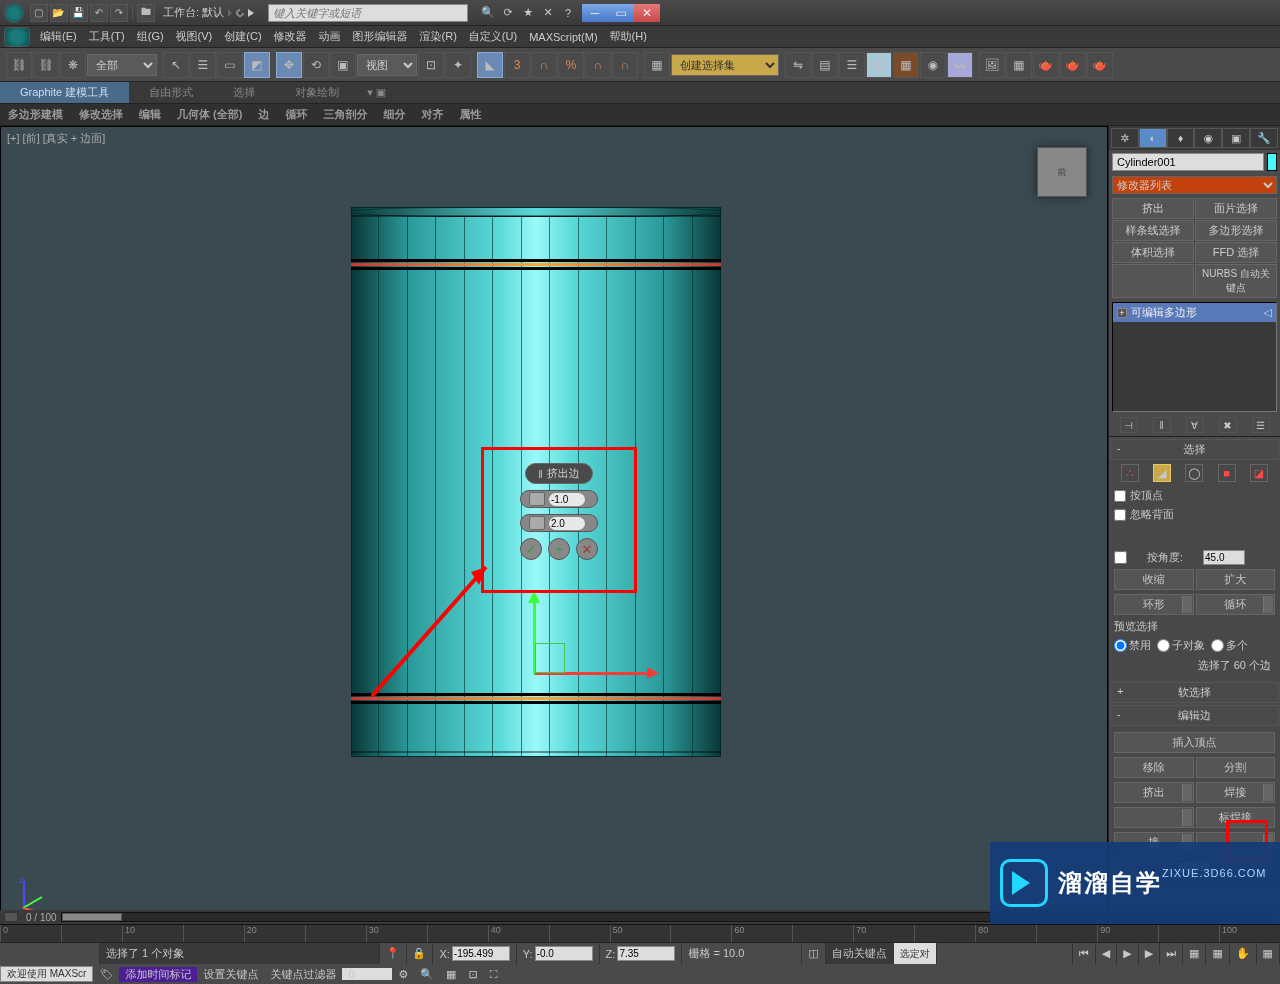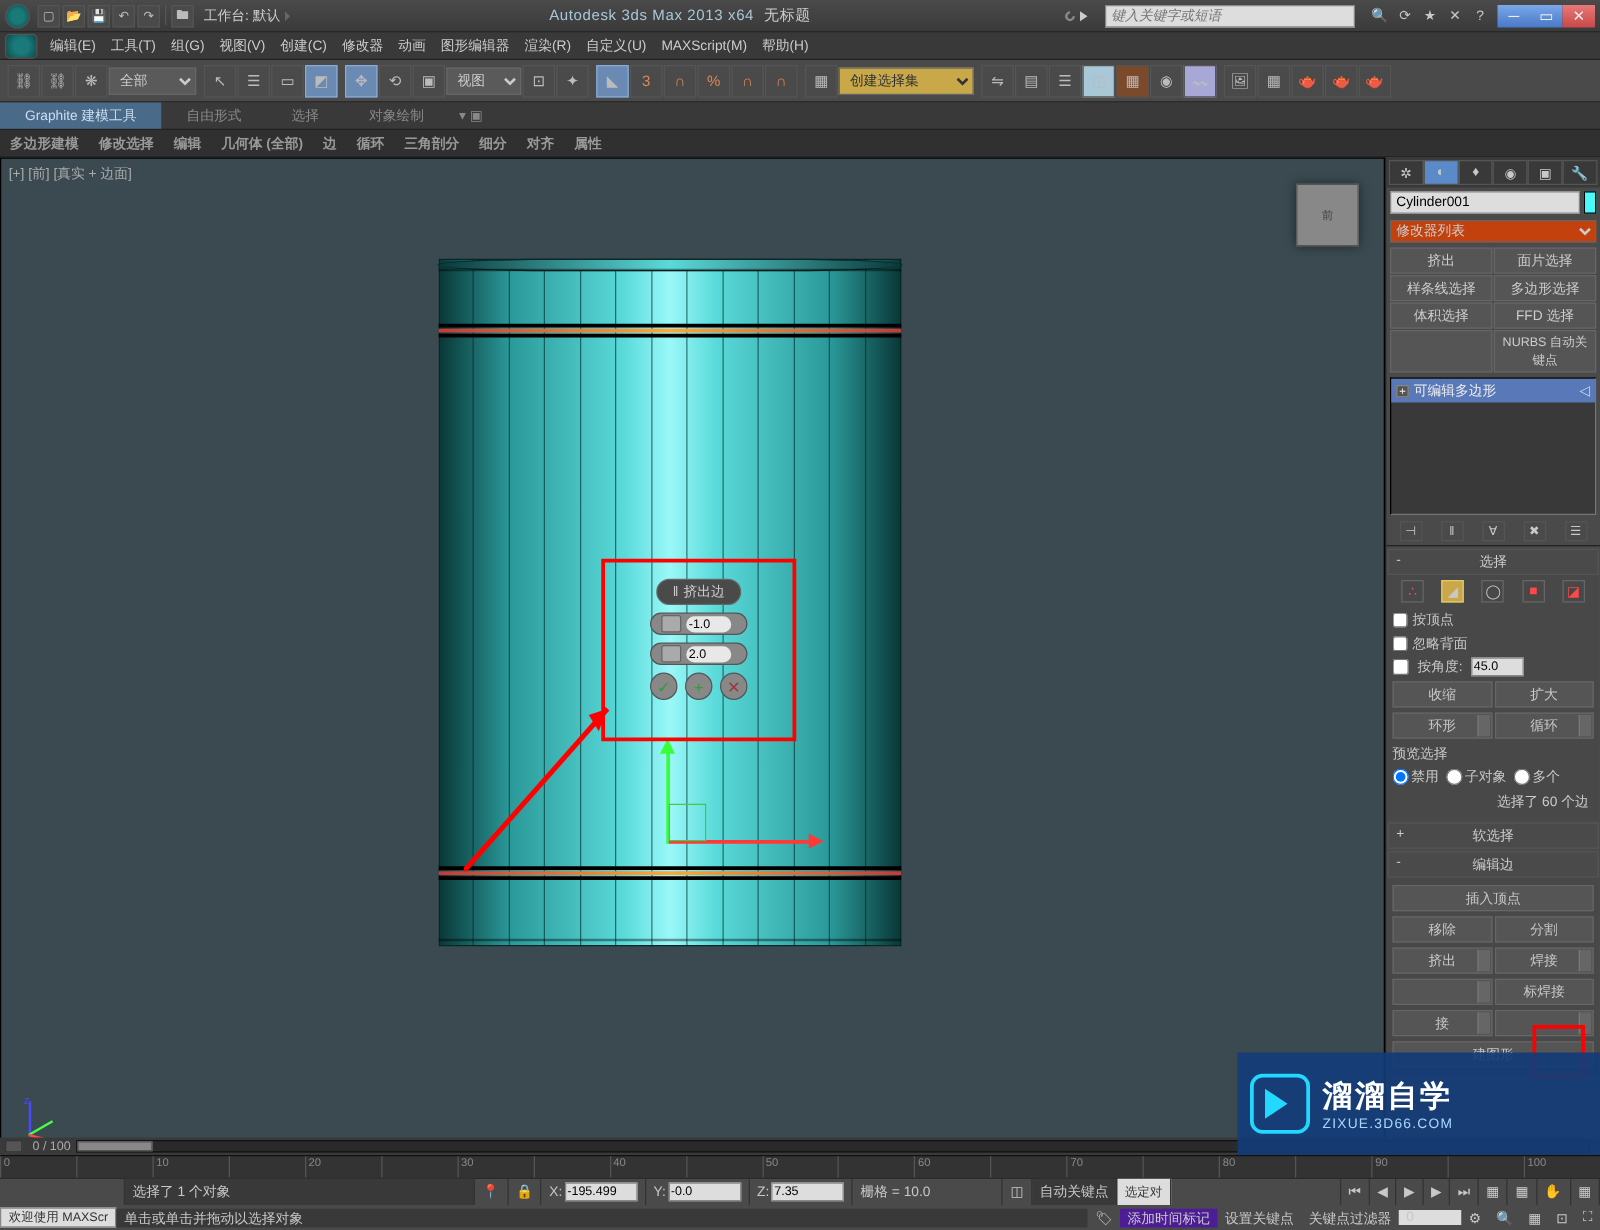--- a/index.html
+++ b/index.html
@@ -107,21 +107,21 @@
   .rollout-hdr { background:#4a4a4a; border:1px solid #555; text-align:center; padding:2px; position:relative; color:#ccc;}
   .rollout-hdr .sign { position:absolute; left:6px;}
   .rollout-body { background:#484848; padding:4px; }
   .sel-icons { display:flex; justify-content:space-around; margin-bottom:4px;}
   .sel-icon { width:18px; height:18px; border:1px solid #666; display:flex; align-items:center; justify-content:center;}
   .sel-icon.vert { color:#ff4848;}
   .sel-icon.edge { background:#c8a848; border-color:#e8c868;}
   .sel-icon.poly { color:#ff4848;}
   .chk { display:flex; align-items:center; gap:4px; padding:2px 0;}
   .chk input{ width:12px; height:12px;}
-  .angle-row{ display:flex; align-items:center; gap:7px; padding:2px 0;}
+  .angle-row{ display:flex; align-items:center; gap:20px; padding:2px 0;margin-top:24px;}
   .angle-row input[type=text]{ width:42px; background:#ddd; border:1px solid #888; font-size:10px; padding:1px;}
   .btn-row { display:flex; gap:2px; padding:2px 0;}
   .btn-row .pbtn { flex:1; background:#555; border:1px solid #666; text-align:center; padding:2px; font-size:11px; position:relative;}
   .btn-row .pbtn .sq{ position:absolute; right:1px; top:1px; bottom:1px; width:10px; background:#666; border-left:1px solid #777;}
   .radio-row{ display:flex; gap:6px; padding:2px 0; align-items:center;}
   .radio-row label{ display:flex; align-items:center; gap:2px;}
   .sel-count{ text-align:right; padding:3px 4px; color:#ccc;}
   
   
   .bottom { position:absolute; bottom:0; left:0; right:0; }
@@ -136,21 +136,21 @@
   .status-bar > div{ border-right:1px solid #333; padding:0 6px; height:100%; display:flex; align-items:center;}
   .coord-field{ display:flex; align-items:center; gap:2px;}
   .coord-field input{ width:58px; background:#ddd; border:1px solid #888; font-size:10px; padding:1px;}
   .status-bar2 { height:20px; background:#4a4a4a; display:flex; align-items:center;}
   .status-bar2 > div{ padding:0 6px;}
   .welcome{ background:#ddd; color:#333; font-size:10px; padding:2px 4px; border:1px solid #888;}
   
   .watermark{ position:absolute; right:0; bottom:60px; width:290px; height:82px; background:rgba(20,60,120,0.92); display:flex; align-items:center; padding:0 10px; gap:10px; color:#fff;}
   .watermark .play{ width:48px; height:48px; border:3px solid #23d8ff; border-radius:10px; display:flex; align-items:center; justify-content:center;}
   .watermark .play::after{ content:""; border:12px solid transparent; border-left:18px solid #23d8ff; margin-left:6px;}
-  .watermark .txt{ display:flex; flex-direction:column;}
+  .watermark .txt{ display:flex; }
   .watermark .big{ font-size:24px; font-weight:bold; letter-spacing:2px;}
   .watermark .small{ font-size:11px; letter-spacing:1px; color:#a8d8ff;}
   
   .red-box2{ position:absolute; right:12px; bottom:122px; width:42px; height:42px; border:3px solid #ff0000;}
 </style>
 </head>
 <body>
 
 <div class="titlebar">
   <div class="logo"></div>
@@ -158,23 +158,20 @@
     <div class="qat-btn">▢</div>
     <div class="qat-btn">📂</div>
     <div class="qat-btn">💾</div>
     <div class="qat-btn">↶</div>
     <div class="qat-btn">↷</div>
     <div class="qat-sep"></div>
     <div class="qat-btn">🖿</div>
   </div>
   <div class="wslabel">工作台: 默认</div>
   <div style="width:8px;border-left:4px solid #666;border-top:4px solid transparent;border-bottom:4px solid transparent;margin-left:4px;"></div>
-  <div class="title">
-    <span>Autodesk 3ds Max  2013 x64</span><span class="untitled">无标题</span>
-  </div>
   <div style="width:8px;height:8px;border:2px solid #888;border-radius:50%;border-top-color:transparent;transform:rotate(45deg);"></div>
   <div style="width:0;height:0;border:4px solid transparent;border-left:6px solid #ccc;margin:0 4px;"></div>
   <div class="search-box"><input placeholder="键入关键字或短语" style=""></div>
   <div class="help-icons">
     <div>🔍</div>
     <div>⟳</div>
     <div>★</div>
     <div>✕</div>
     <div>?</div>
   </div>
@@ -522,21 +519,20 @@
     <div>▶</div>
     <div>▶</div>
     <div>⏭</div>
     <div>▦</div>
     <div>▦</div>
     <div>✋</div>
     <div>▦</div>
   </div>
   <div class="status-bar2">
     <div class="welcome">欢迎使用  MAXScr</div>
-    <div style="flex:1;background:#393939">单击或单击并拖动以选择对象</div>
     <div>🏷</div>
     <div style="background:#4c1d95">添加时间标记</div>
     <div>设置关键点</div>
     <div>关键点过滤器</div>
     <div style="width:50px;background:#ddd">0</div>
     <div>⚙</div>
     <div>🔍</div>
     <div>▦</div>
     <div>⊡</div>
     <div>⛶</div>

